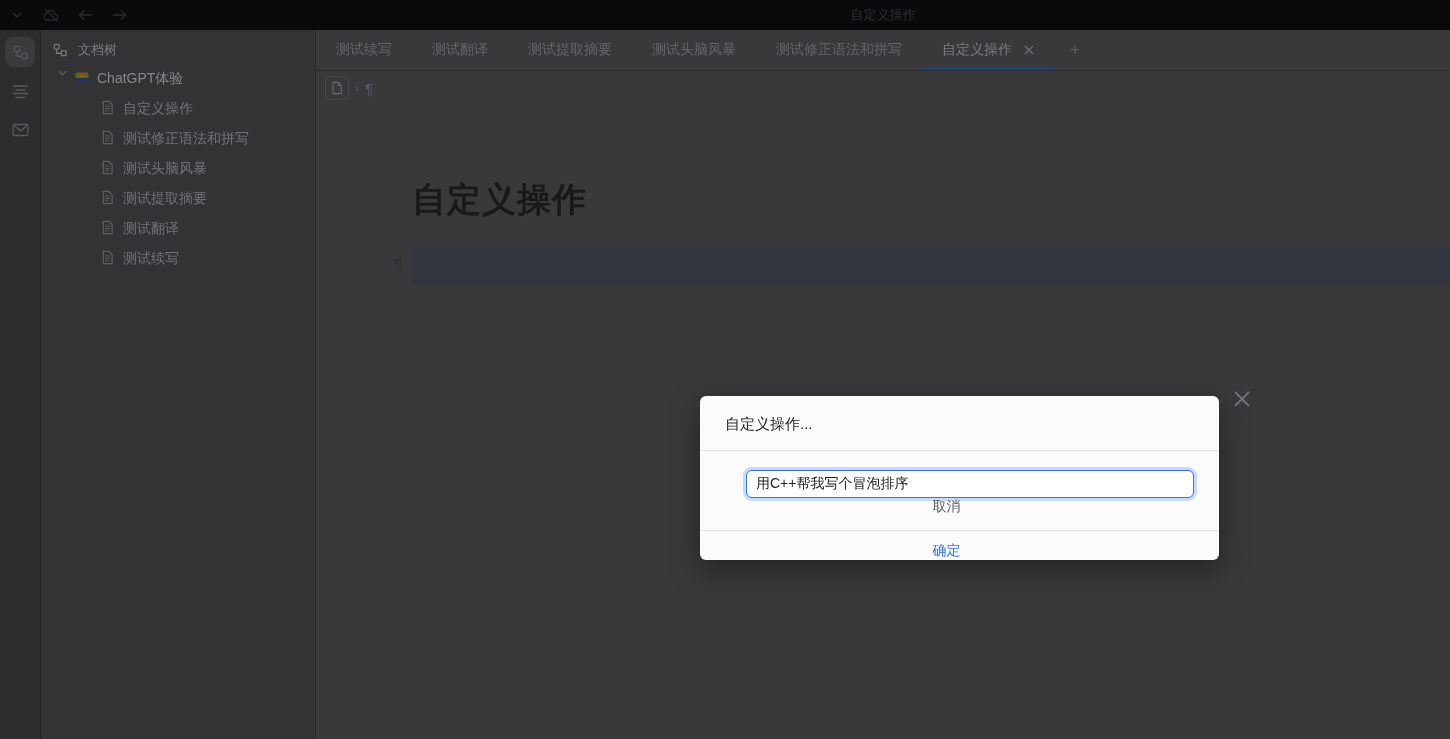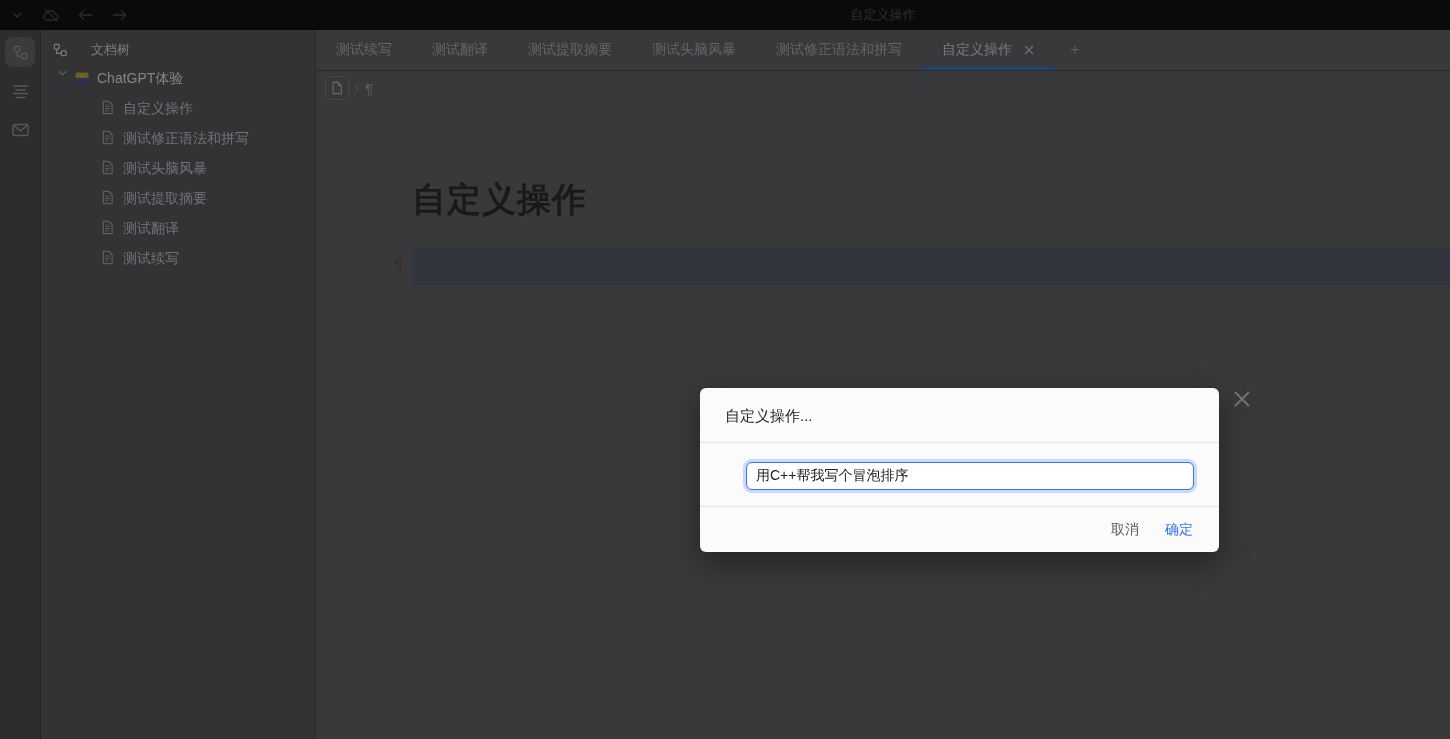--- a/index.html
+++ b/index.html
@@ -22,21 +22,21 @@
   .main { display:flex; height:709px; }
 
   
   .dock { width:41px; background:#2d2d2f; border-right:1px solid #242426;
     display:flex; flex-direction:column; align-items:center; padding-top:7px; gap:9px; }
   .dock-item { width:30px; height:30px; border-radius:8px; display:flex; align-items:center; justify-content:center; color:#58595d; }
   .dock-item.active { background:#3b3b3d; }
 
   
   .tree-panel { width:275px; background:#333335; border-right:1px solid #2b2b2d; }
-  .panel-header { height:40px; display:flex; align-items:center; gap:24px; padding-left:12px; color:#7b7c80; font-size:13px; }
+  .panel-header { height:40px; display:flex; align-items:center; gap:11px; padding-left:12px; color:#7b7c80; font-size:13px; }
   .tree-row { height:30px; display:flex; font-size:14px; }
   .nb-row { padding-left:17px; color:#85868a; gap:7px; }
   .nb-chevron { color:#5b5c60; }
   .doc-row { padding-left:60px; color:#717control276; gap:9px; color:#727378; }
   .doc-label { color:#727378; }
 
   
   .editor-col { flex:1; display:flex; flex-direction:column; background:#39393b; min-width:0; }
 
   .tab-bar { height:41px; display:flex; align-items:stretch; border-bottom:1px solid #2a2a2c; }
@@ -51,31 +51,31 @@
     display:flex; align-items:center; justify-content:center; color:#67686c; }
   .bc-chevron { color:#53545a; font-size:12px; }
   .bc-para { color:#5a5b60; font-size:15px; }
 
   .doc-area { padding:72px 0 0 96px; }
   .doc-title { font-size:34px; font-weight:bold; color:#18191b; letter-spacing:1px; }
   .para-block { position:relative; margin-top:25px; height:37px; background:var(--selection-bg,#31353e); }
   .block-gutter { position:absolute; left:-18px; top:8px; font-size:17px; color:#303136; }
 
   
-  .dialog { position:absolute; left:700px; top:388px; width:519px; height:164px;
+  .dialog { position:absolute; left:700px; top:396px; width:519px; height:164px;
     background:#fbfbfc; border-radius:6px; box-shadow:0 10px 30px rgba(0,0,0,.4); }
   .dialog-header { height:55px; line-height:55px; padding-left:25px; font-size:15px;
     color:#25262a; border-bottom:1px solid #e4e4e7; }
   .dialog-body { padding:19px 25px 0 25px;margin-left:21px; }
   .dialog-input { width:100%; height:28px; border:1px solid var(--accent,#3575f0); border-radius:6px;
     box-shadow:0 0 0 3px rgba(53,117,240,.25); background:#fff; outline:none;
     font-size:14px; color:#202126; padding:0 9px; font-family:inherit; }
-  .dialog-footer { position:absolute; left:0; right:0; bottom:0; height:46px;
+  .dialog-footer { position:absolute; left:0; right:0; bottom:0; height:30px;
     border-top:1px solid #e4e4e7; display:flex; align-items:center; justify-content:flex-end;
-    gap:26px; padding-right:26px; border-radius:0 0 6px 6px; }
+    gap:26px; padding-right:26px; border-radius:0 0 6px 6px;flex-direction:column; }
   .dlg-btn { background:none; border:none; font-size:14px; cursor:pointer; font-family:inherit; }
   .dlg-cancel { color:#595b60; }
   .dlg-confirm { color:var(--accent,#3575f0);font-family:Liberation Serif, serif; }
   .dialog-close { position:absolute; left:1231px; top:388px; width:22px; height:22px; color:#717276; }
 </style>
 </head>
 <body>
 
 <div class="titlebar">
   <div class="tb-icons">

